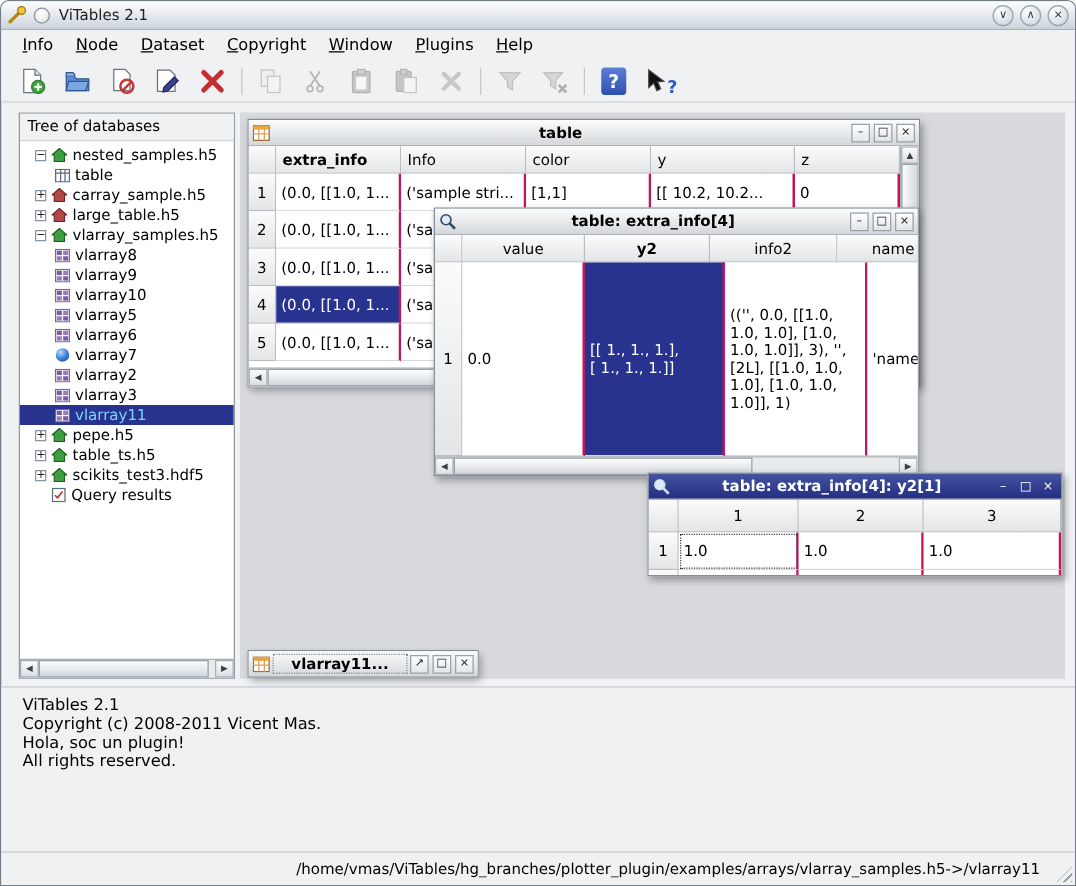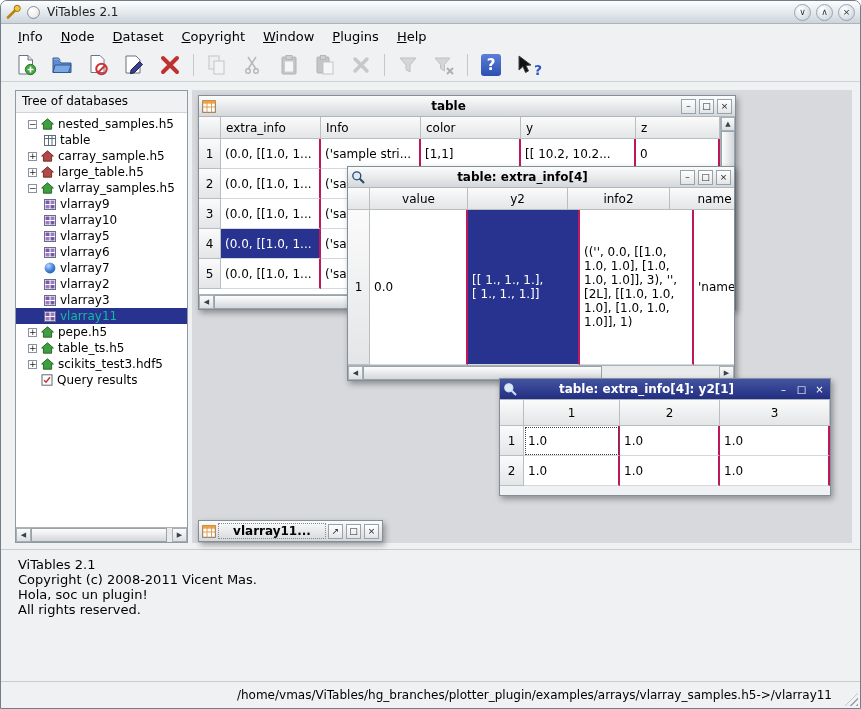--- a/index.html
+++ b/index.html
@@ -23,21 +23,21 @@
 .help-badge{width:20px;height:22px;border-radius:3px;background:linear-gradient(#5d7fd8,#2d4fb0);color:#fff;font-weight:bold;font-size:15px;line-height:22px;text-align:center}
 .q-overlay{position:absolute;right:0;bottom:1px;color:#2b57c8;font-weight:bold;font-size:14px}
 
 .main{flex:1;display:flex;gap:4px;padding:8px 8px 6px 14px;min-height:0}
 .sidebar{width:173px;flex:none;display:flex;flex-direction:column;background:#fff;border:1px solid #8f99a1}
 .sidebar-header{flex:none;background:#eff1f3;border-bottom:1px solid #cfd3d7;padding:3px 6px 4px;font-size:12px}
 .tree{flex:1;overflow:hidden;padding-top:3px}
 .tree-row{height:16px;display:flex;align-items:center;gap:4px;padding-left:12px;white-space:nowrap;font-size:12px}
 .tree-row.child{padding-left:28px}
 .tree-row.noexp{padding-left:25px}
-.tree-row.selected{background:#28338f;color:#14b8a6}
+.tree-row.selected{background:#28338f;color:#7dd3fc}
 .expander{width:9px;height:9px;flex:none;border:1px solid #8a93a2;background:#fff;color:#222;font-size:9px;line-height:7px;text-align:center}
 .ticon{flex:none;display:flex}
 .tree-hscroll{height:15px;flex:none;display:flex;border-top:1px solid #aab2b8;background:#e8eaec}
 .sbtn{flex:none;display:flex;align-items:center;justify-content:center;font-size:7px;color:#39414b;background:linear-gradient(#fbfbfb,#dcdfe2);border:1px solid #a6aeb6}
 .tree-hscroll .sbtn,.hscroll .sbtn{width:15px;height:100%}
 .vscroll .sbtn{height:14px;width:100%}
 .sthumb{height:100%;background:linear-gradient(#fdfdfd,#d3d7db);border:1px solid #99a1a9}
 .strack{flex:1}
 
 .mdi{flex:1;position:relative;background:#d7d9dc;min-width:0}
@@ -49,21 +49,21 @@
 .mwin.active .t{color:#fff}
 .mwin.active .mbtn{background:transparent;border-color:transparent;color:#fff;font-size:10px}
 .wicon{flex:none;display:flex}
 .mwin-body{flex:1;display:flex;flex-direction:column;min-height:0;background:#fff;overflow:hidden}
 .tv-row{flex:1;display:flex;min-height:0}
 .tv-col{flex:1;display:flex;flex-direction:column;min-width:0;overflow:hidden}
 .hrow{display:flex;height:22px;flex:none}
 .hrow.tall{height:26px}
 .hcell{flex:0 0 auto;display:flex;align-items:center;padding:0 5px;background:linear-gradient(#fbfbfb,#e3e5e7);border-right:1px solid #b9bec3;border-bottom:1px solid #b9bec3;overflow:hidden;white-space:nowrap}
 .hcell.c{justify-content:center}
-.hcell.b{font-weight:normal}
+.hcell.b{font-weight:bold}
 .vh{width:22px;flex:0 0 auto;display:flex;align-items:center;justify-content:center;background:linear-gradient(#fbfbfb,#e3e5e7);border-right:1px solid #b9bec3;border-bottom:1px solid #b9bec3}
 .drow{display:flex;height:30px;flex:none}
 .drow.tall{flex:1 1 auto;min-height:0;height:auto}
 .dcell{flex:0 0 auto;display:flex;align-items:center;padding:0 4px;background:#fff;border-right:2px solid #be185d;border-bottom:1px solid #d6d9dc;overflow:hidden}
 .dcell.nw{white-space:nowrap}
 .dcell.sel{background:#28338f;color:#fff}
 .dcell.focus{outline:1px dotted #444;outline-offset:-2px}
 .preline{white-space:pre-line}
 .wrap{white-space:normal;line-height:14px}
 .tv-fill{flex:1 1 auto;background:#fff}
@@ -244,20 +244,32 @@
           <span>large_table.h5</span>
         </div>
         <div class="tree-row">
           <span class="expander">−</span>
           <span class="ticon">
               <svg width="13" height="12" viewBox="0 0 13 12">
                 <path d="M6.5 0.8 L12.4 6 H10.6 V11.2 H2.4 V6 H0.6 Z" fill="#3f9e3f" stroke="#1e5e1e" stroke-width="0.9" stroke-linejoin="round"></path>
               </svg>
             </span>
           <span>vlarray_samples.h5</span>
+        </div>
+        <div class="tree-row child">
+          <span class="ticon">
+              <svg width="12" height="11" viewBox="0 0 12 11">
+                <rect x="0.5" y="0.5" width="11" height="10" fill="#fff" stroke="#6b6b8a"></rect>
+                <rect x="1.5" y="1.5" width="4" height="3.5" fill="#7a5aa8"></rect>
+                <rect x="6.5" y="1.5" width="4" height="3.5" fill="#9a7ac0"></rect>
+                <rect x="1.5" y="6" width="4" height="3.5" fill="#9a7ac0"></rect>
+                <rect x="6.5" y="6" width="4" height="3.5" fill="#7a5aa8"></rect>
+              </svg>
+            </span>
+          <span>vlarray8</span>
         </div>
         <div class="tree-row child">
           <span class="ticon">
               <svg width="12" height="11" viewBox="0 0 12 11">
                 <rect x="0.5" y="0.5" width="11" height="10" fill="#fff" stroke="#6b6b8a"></rect>
                 <rect x="1.5" y="1.5" width="4" height="3.5" fill="#7a5aa8"></rect>
                 <rect x="6.5" y="1.5" width="4" height="3.5" fill="#9a7ac0"></rect>
                 <rect x="1.5" y="6" width="4" height="3.5" fill="#9a7ac0"></rect>
                 <rect x="6.5" y="6" width="4" height="3.5" fill="#7a5aa8"></rect>
               </svg>
@@ -518,21 +530,21 @@
           </div>
           <div class="hscroll">
             <span class="sbtn">◀</span>
             <span class="sthumb" style="width:62%"></span>
             <span class="strack"></span>
             <span class="sbtn">▶</span>
           </div>
         </div>
       </div>
 
-      <div class="mwin active" style="left:307px;top:288px;width:332px;height:118px;z-index:3">
+      <div class="mwin active" style="left:326px;top:288px;width:332px;height:83px;z-index:3">
         <div class="mwin-title">
           <span class="wicon">
               <svg width="14" height="14" viewBox="0 0 14 14">
                 <circle cx="5.8" cy="5.8" r="4" fill="#dce9f6" stroke="#cfe0f0" stroke-width="1.3"></circle>
                 <line x1="8.8" y1="8.8" x2="13" y2="13" stroke="#cfe0f0" stroke-width="2"></line>
               </svg>
             </span>
           <span class="t">table: extra_info[4]: y2[1]</span>
           <span class="mbtn">–</span>
           <span class="mbtn">□</span>

